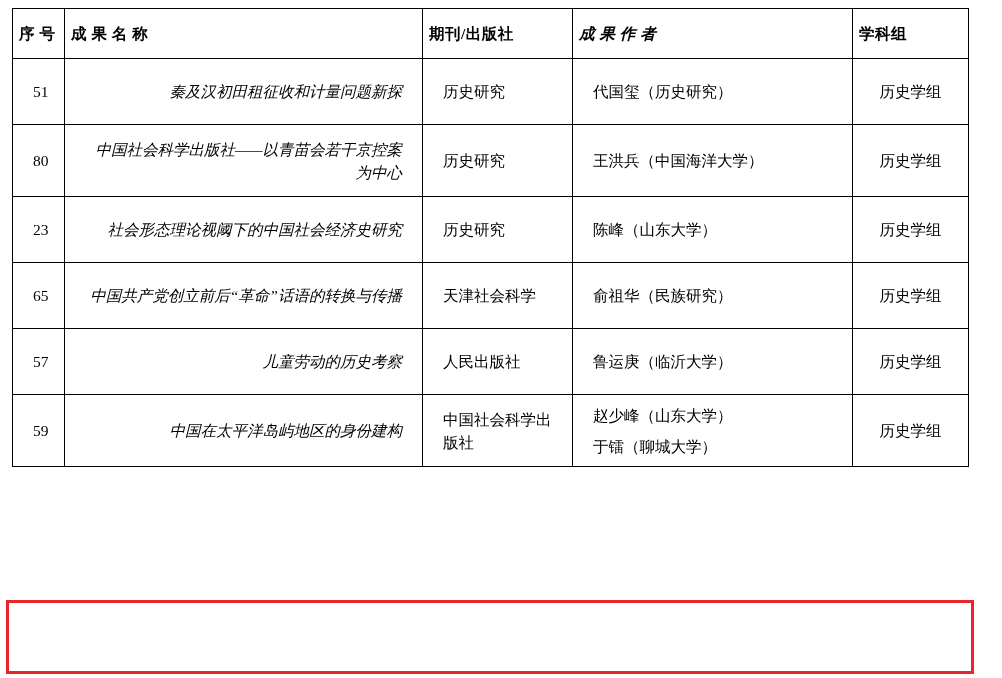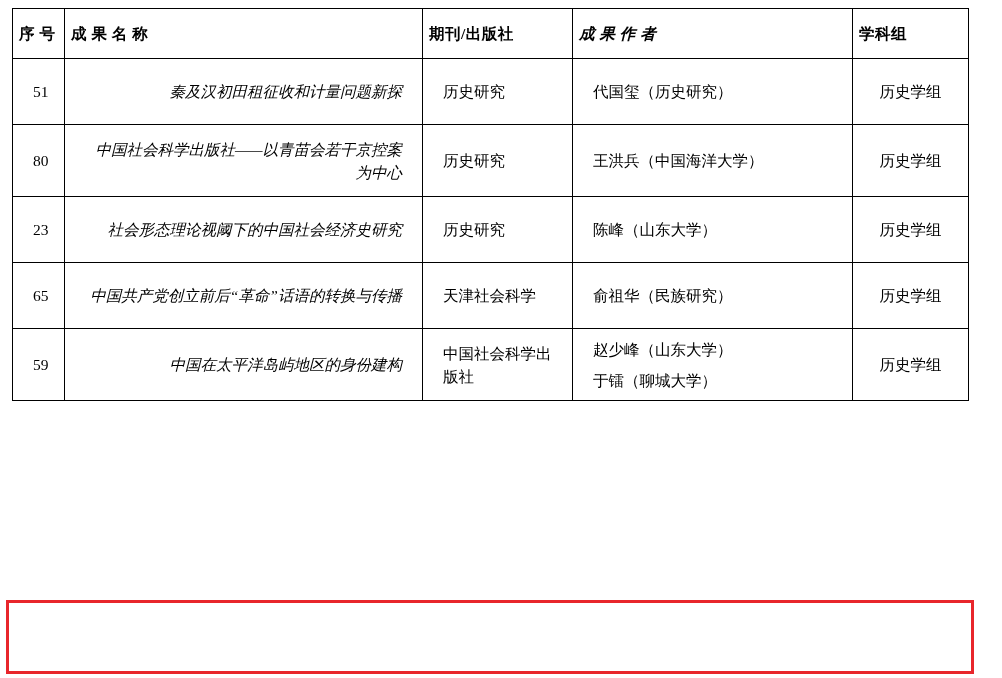--- a/index.html
+++ b/index.html
@@ -148,20 +148,29 @@
       </tr>
       <tr>
         <td class="seq">65</td>
         <td class="title">中国共产党创立前后“革命”话语的转换与传播</td>
         <td class="source">天津社会科学</td>
         <td class="author">
             <span class="author-line">俞祖华（民族研究）</span>
           </td>
         <td class="group">历史学组</td>
       </tr>
+      <tr>
+        <td class="seq">57</td>
+        <td class="title">儿童劳动的历史考察</td>
+        <td class="source">人民出版社</td>
+        <td class="author">
+            <span class="author-line">鲁运庚（临沂大学）</span>
+          </td>
+        <td class="group">历史学组</td>
+      </tr>
       <tr class="tall">
         <td class="seq">59</td>
         <td class="title">中国在太平洋岛屿地区的身份建构</td>
         <td class="source">中国社会科学出版社</td>
         <td class="author">
           <span class="author-line">赵少峰（山东大学）</span>
           <span class="author-line">于镭（聊城大学）</span>
         </td>
         <td class="group">历史学组</td>
       </tr>

